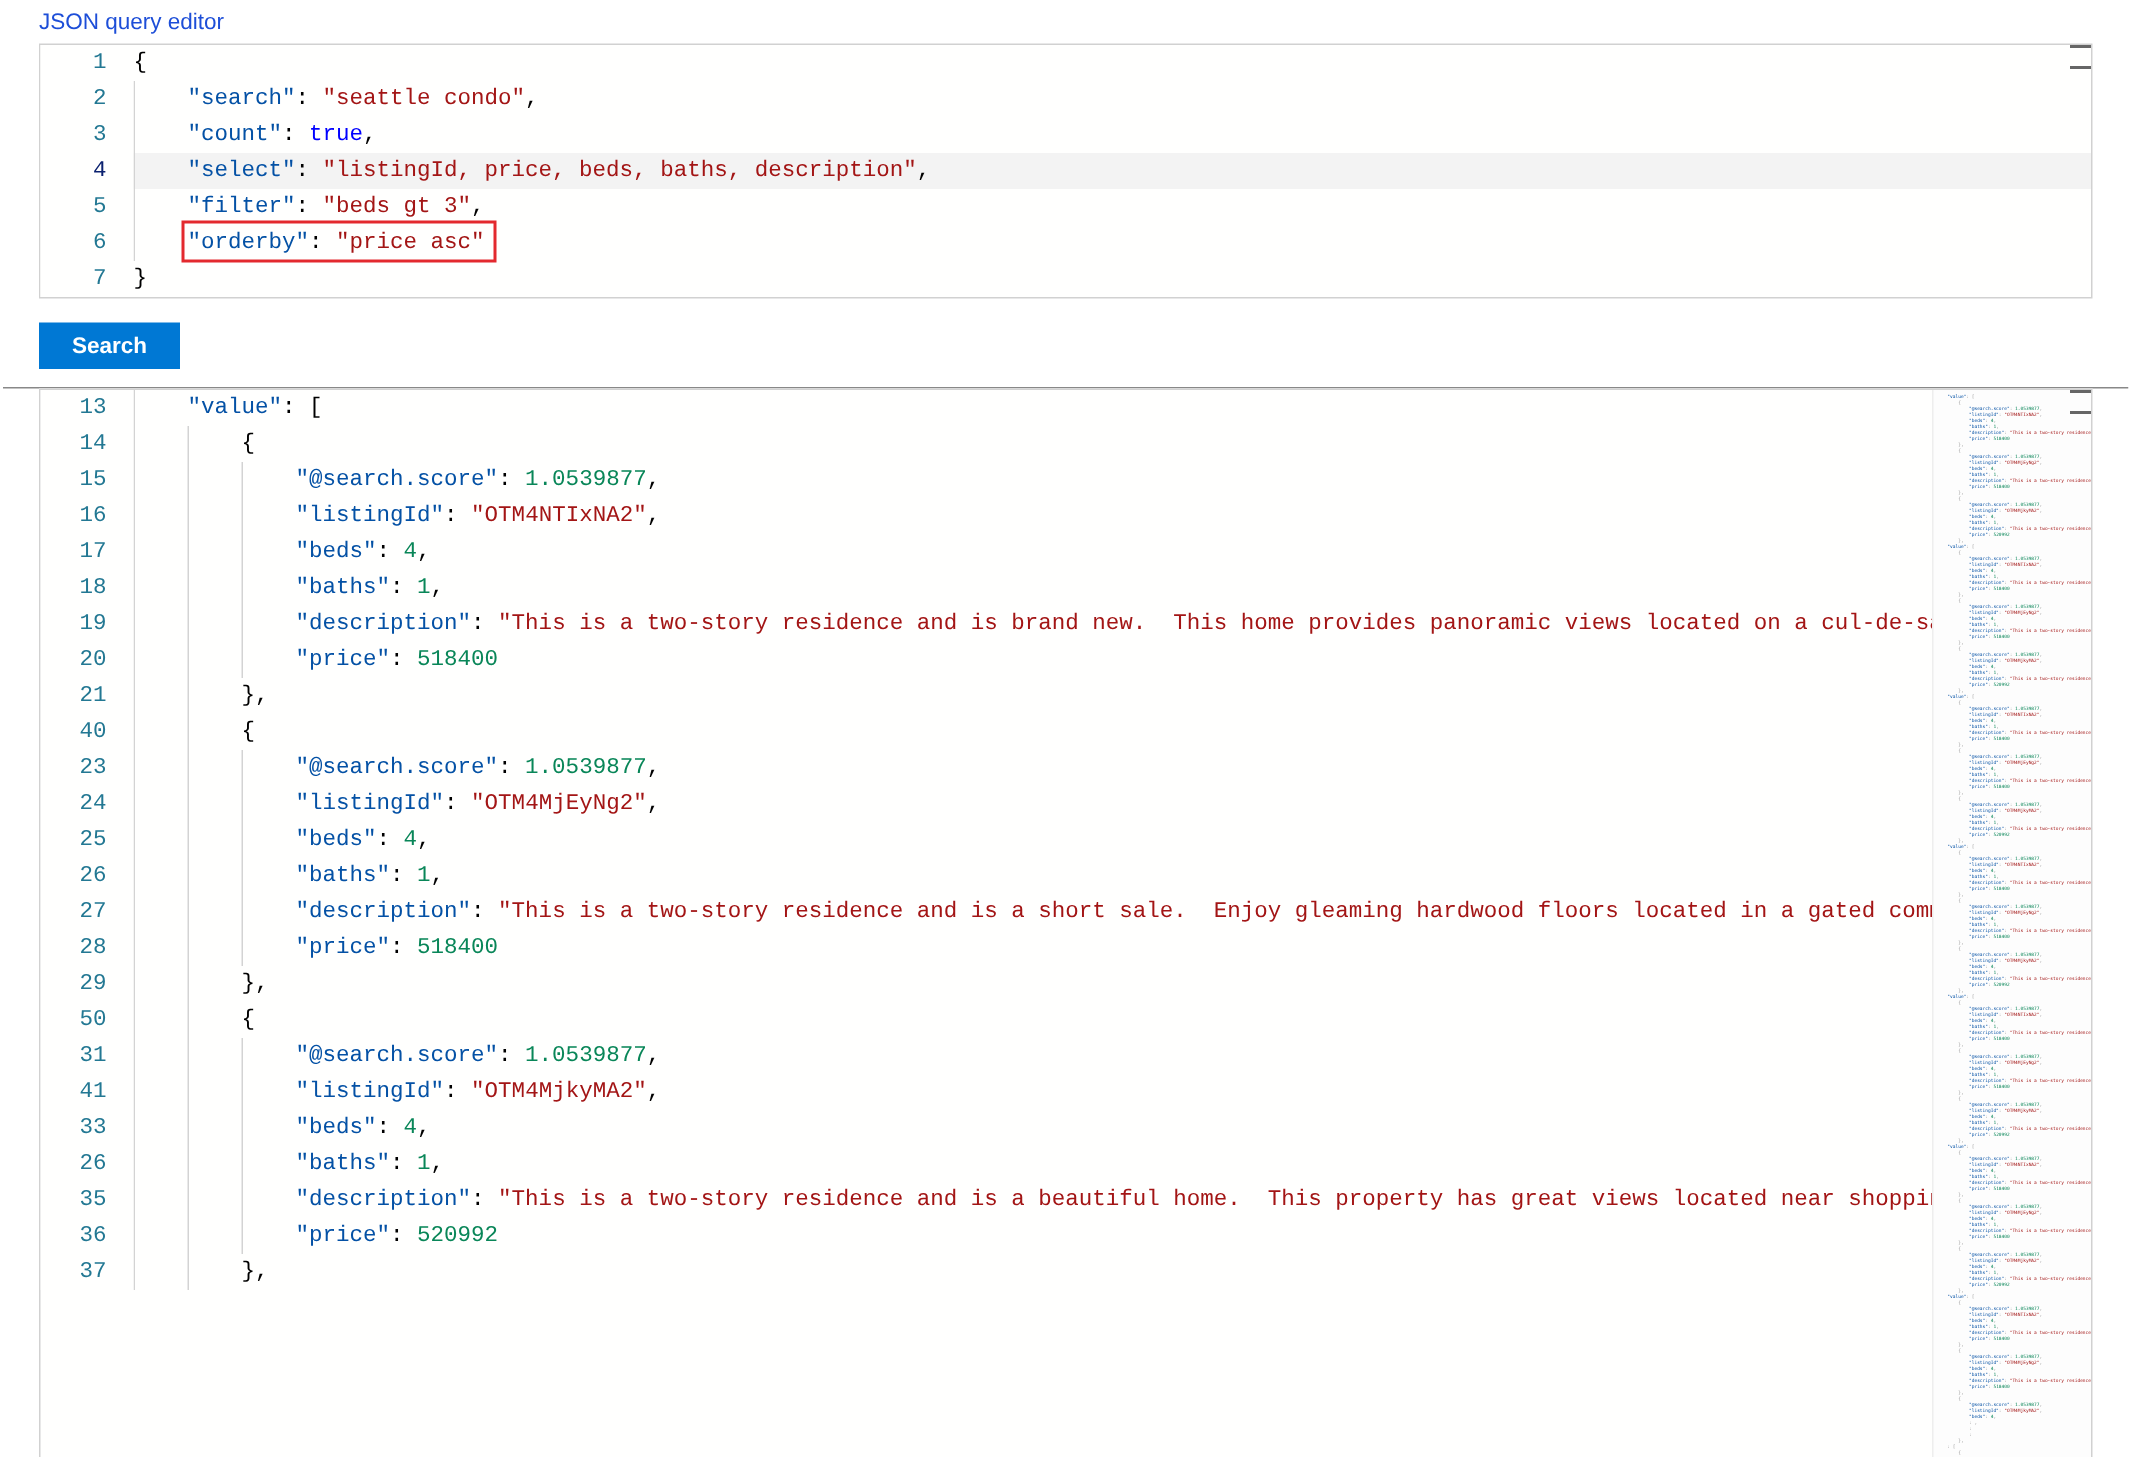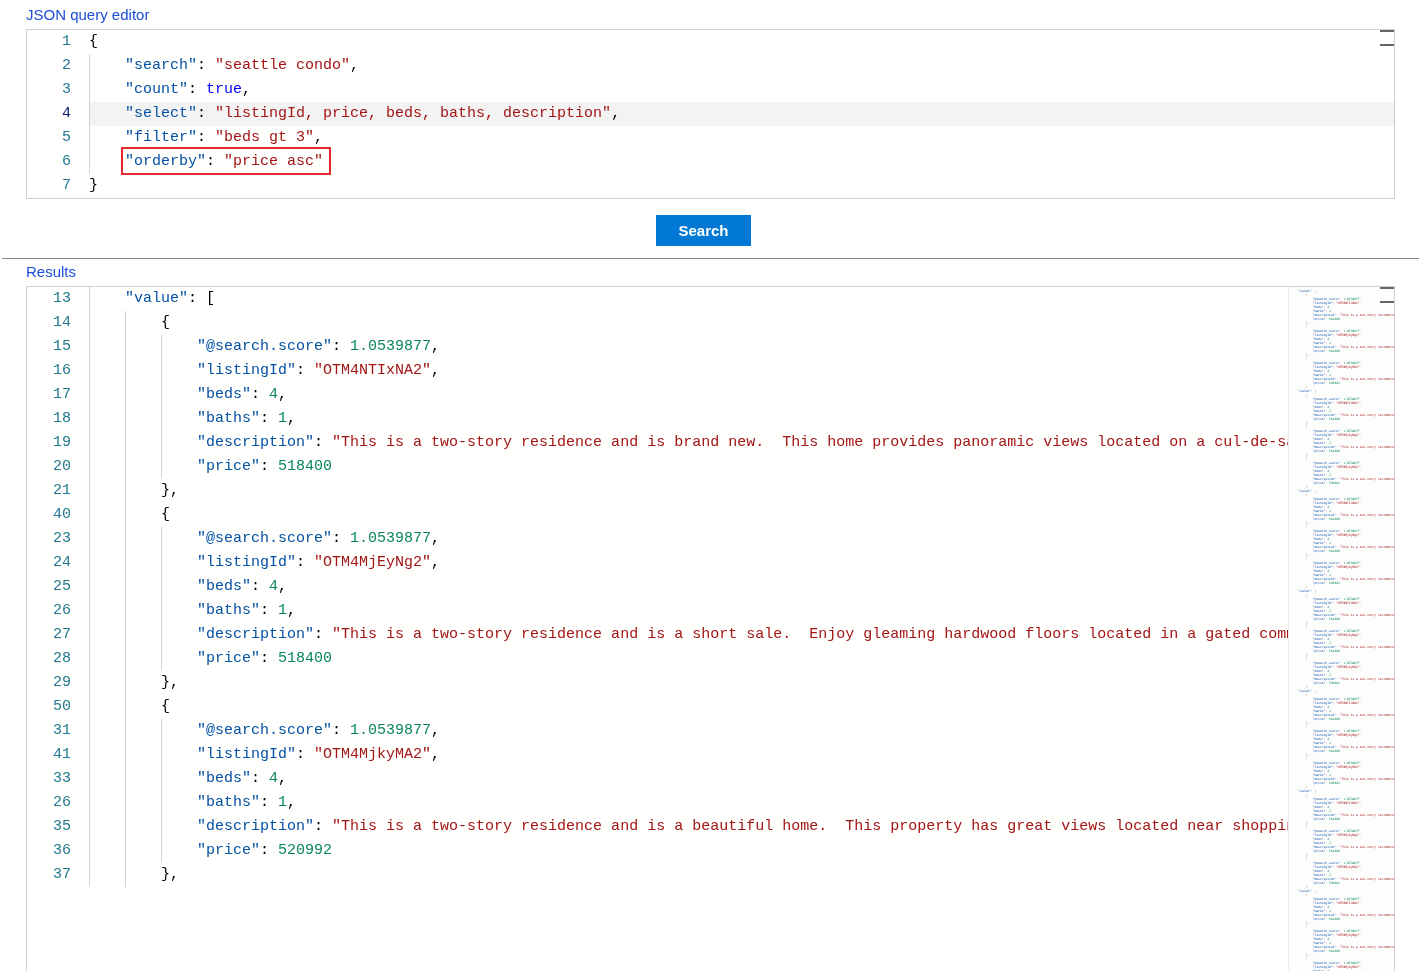--- a/index.html
+++ b/index.html
@@ -60,21 +60,21 @@
   .tok-num    { color: #098658; }
   .tok-bool   { color: #0000ff; text-align: right; }
   .tok-punct  { color: #000000; }
   .highlight-box {
     position: absolute;
     border: 2px solid #e3292e;
     pointer-events: none;
   }
   .search-row {
     display: flex;
-    justify-content: center;
+    justify-content: flex-start;
     padding: 4px 38px 12px 24px;
   }
   .search-btn {
     background: #0078d4;
     color: #fff;
     border: none;
     font-size: 15px;
     font-weight: 600;
     padding: 7px 22px;
     cursor: pointer;
@@ -130,21 +130,20 @@
       </div>
     <div class="code-lines" id="q-lines"><div class="line"><span style="padding-left: 0px;"><span class="tok-brace">{</span></span></div><div class="line"><span class="indent-guide" style="left: 0px;"></span><span style="padding-left: 0px;">    <span class="tok-key">"search"</span><span class="tok-punct">: </span><span class="tok-str">"seattle condo"</span><span class="tok-punct">,</span></span></div><div class="line"><span class="indent-guide" style="left: 0px;"></span><span style="padding-left: 0px;">    <span class="tok-key">"count"</span><span class="tok-punct">: </span><span class="tok-bool">true</span><span class="tok-punct">,</span></span></div><div class="line hl"><span class="indent-guide" style="left: 0px;"></span><span style="padding-left: 0px;">    <span class="tok-key">"select"</span><span class="tok-punct">: </span><span class="tok-str">"listingId, price, beds, baths, description"</span><span class="tok-punct">,</span></span></div><div class="line"><span class="indent-guide" style="left: 0px;"></span><span style="padding-left: 0px;">    <span class="tok-key">"filter"</span><span class="tok-punct">: </span><span class="tok-str">"beds gt 3"</span><span class="tok-punct">,</span></span></div><div class="line"><span class="indent-guide" style="left: 0px;"></span><span style="padding-left: 0px;">    <span class="tok-key">"orderby"</span><span class="tok-punct">: </span><span class="tok-str">"price asc"</span></span><div class="highlight-box" style="left: 32px; top: -3px; width: 210px; height: 28px;"></div></div><div class="line"><span style="padding-left: 0px;"><span class="tok-brace">}</span></span></div></div>
   </div>
 </div>
 
 <div class="search-row">
   <button class="search-btn">Search</button>
 </div>
 
 <div class="results-container">
-  <div class="section-label">Results</div>
   <div class="results-panel">
     <div class="overview-ruler"></div>
     <div class="results-flex">
       <div class="results-code">
         <div class="code-area">
           <div class="gutter" id="r-gutter">
               <div class="ln">13</div>
               <div class="ln">14</div>
               <div class="ln">15</div>
               <div class="ln">16</div>

